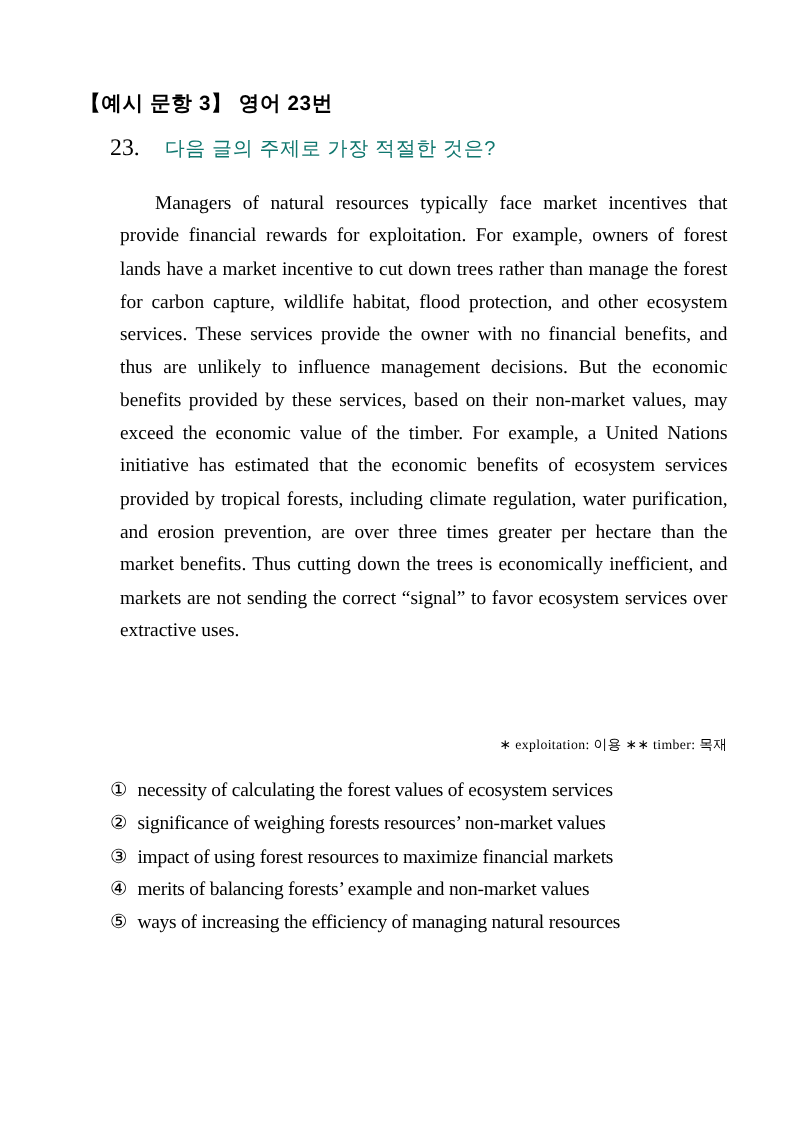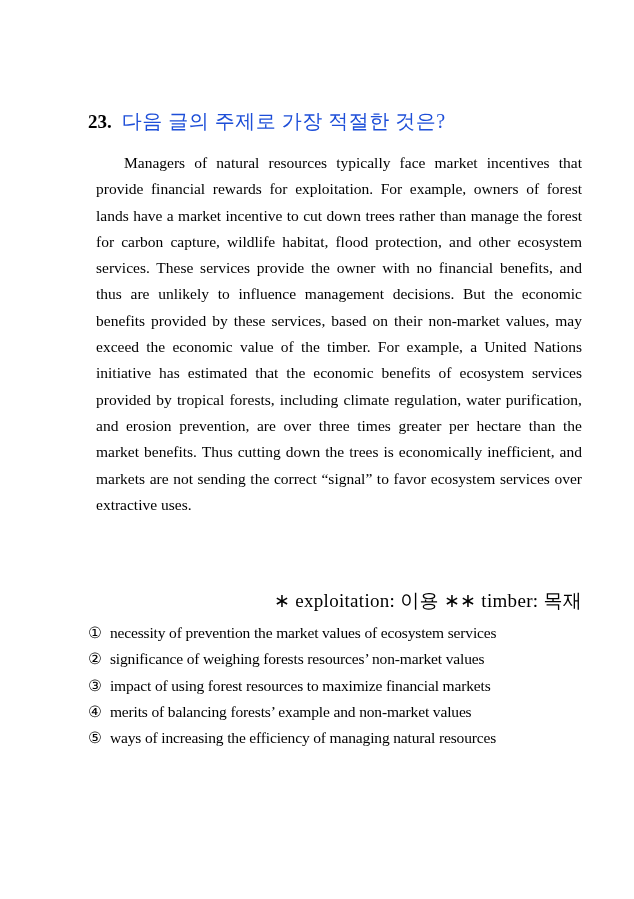--- a/index.html
+++ b/index.html
@@ -34,29 +34,29 @@
     white-space: nowrap;
   }
   .question-line {
     position: absolute;
     top: 108px;
     left: 88px;
     white-space: nowrap;
   }
   .question-number {
     font-family: "Liberation Serif", serif;
-    font-weight: 700;
+    font-weight: 400;
     font-size: 19px;
     color: #000000;
-    margin-right: 10px;
+    margin-right: 20px;
   }
   .question-text {
-    font-family: Liberation Serif, serif;
-    font-size: 20px;
-    color: #1d4ed8;
+    font-family: Liberation Sans, sans-serif;
+    font-size: 16px;
+    color: #0f766e;
     letter-spacing: 0.5px;
   }
   .passage {
     position: absolute;
     top: 150px;
     left: 96px;
     width: 486px;
     font-family: Liberation Serif, serif;
     font-size: 15.5px;
     line-height: 26.3px;
@@ -64,21 +64,21 @@
     text-indent: 28px;
     color: #000000;
   }
   .footnote {
     position: absolute;
     top: 588px;
     left: 96px;
     width: 486px;
     text-align: right;
     font-family: "Liberation Serif", serif;
-    font-size: 19px;
+    font-size: 11px;
     color: #000000;
     letter-spacing: 0.3px;
   }
   .choices {
     position: absolute;
     top: 620px;
     left: 88px;
     width: 502px;
   }
   .choice-item {
@@ -98,33 +98,34 @@
     flex: 1 1 auto;
     white-space: nowrap;
     letter-spacing: -0.15px;
   }
 </style>
 </head>
 <body>
 
 <div class="page">
 
+  <div class="exam-header">【예시 문항 3】 영어 23번</div>
 
   <div class="question-line">
     <span class="question-number">23.</span><span class="question-text">다음 글의 주제로 가장 적절한 것은?</span>
   </div>
 
   <div class="passage">Managers of natural resources typically face market incentives that provide financial rewards for exploitation. For example, owners of forest lands have a market incentive to cut down trees rather than manage the forest for carbon capture, wildlife habitat, flood protection, and other ecosystem services. These services provide the owner with no financial benefits, and thus are unlikely to influence management decisions. But the economic benefits provided by these services, based on their non-market values, may exceed the economic value of the timber. For example, a United Nations initiative has estimated that the economic benefits of ecosystem services provided by tropical forests, including climate regulation, water purification, and erosion prevention, are over three times greater per hectare than the market benefits. Thus cutting down the trees is economically inefficient, and markets are not sending the correct “signal” to favor ecosystem services over extractive uses.</div>
 
   <div class="footnote">∗ exploitation: 이용   ∗∗ timber: 목재</div>
 
   <div class="choices">
     <div class="choice-item">
       <span class="choice-number">①</span>
-      <span class="choice-text">necessity of prevention the market values of ecosystem services</span>
+      <span class="choice-text">necessity of calculating the forest values of ecosystem services</span>
     </div>
     <div class="choice-item">
       <span class="choice-number">②</span>
       <span class="choice-text">significance of weighing forests resources’ non-market values</span>
     </div>
     <div class="choice-item">
       <span class="choice-number">③</span>
       <span class="choice-text">impact of using forest resources to maximize financial markets</span>
     </div>
     <div class="choice-item">

